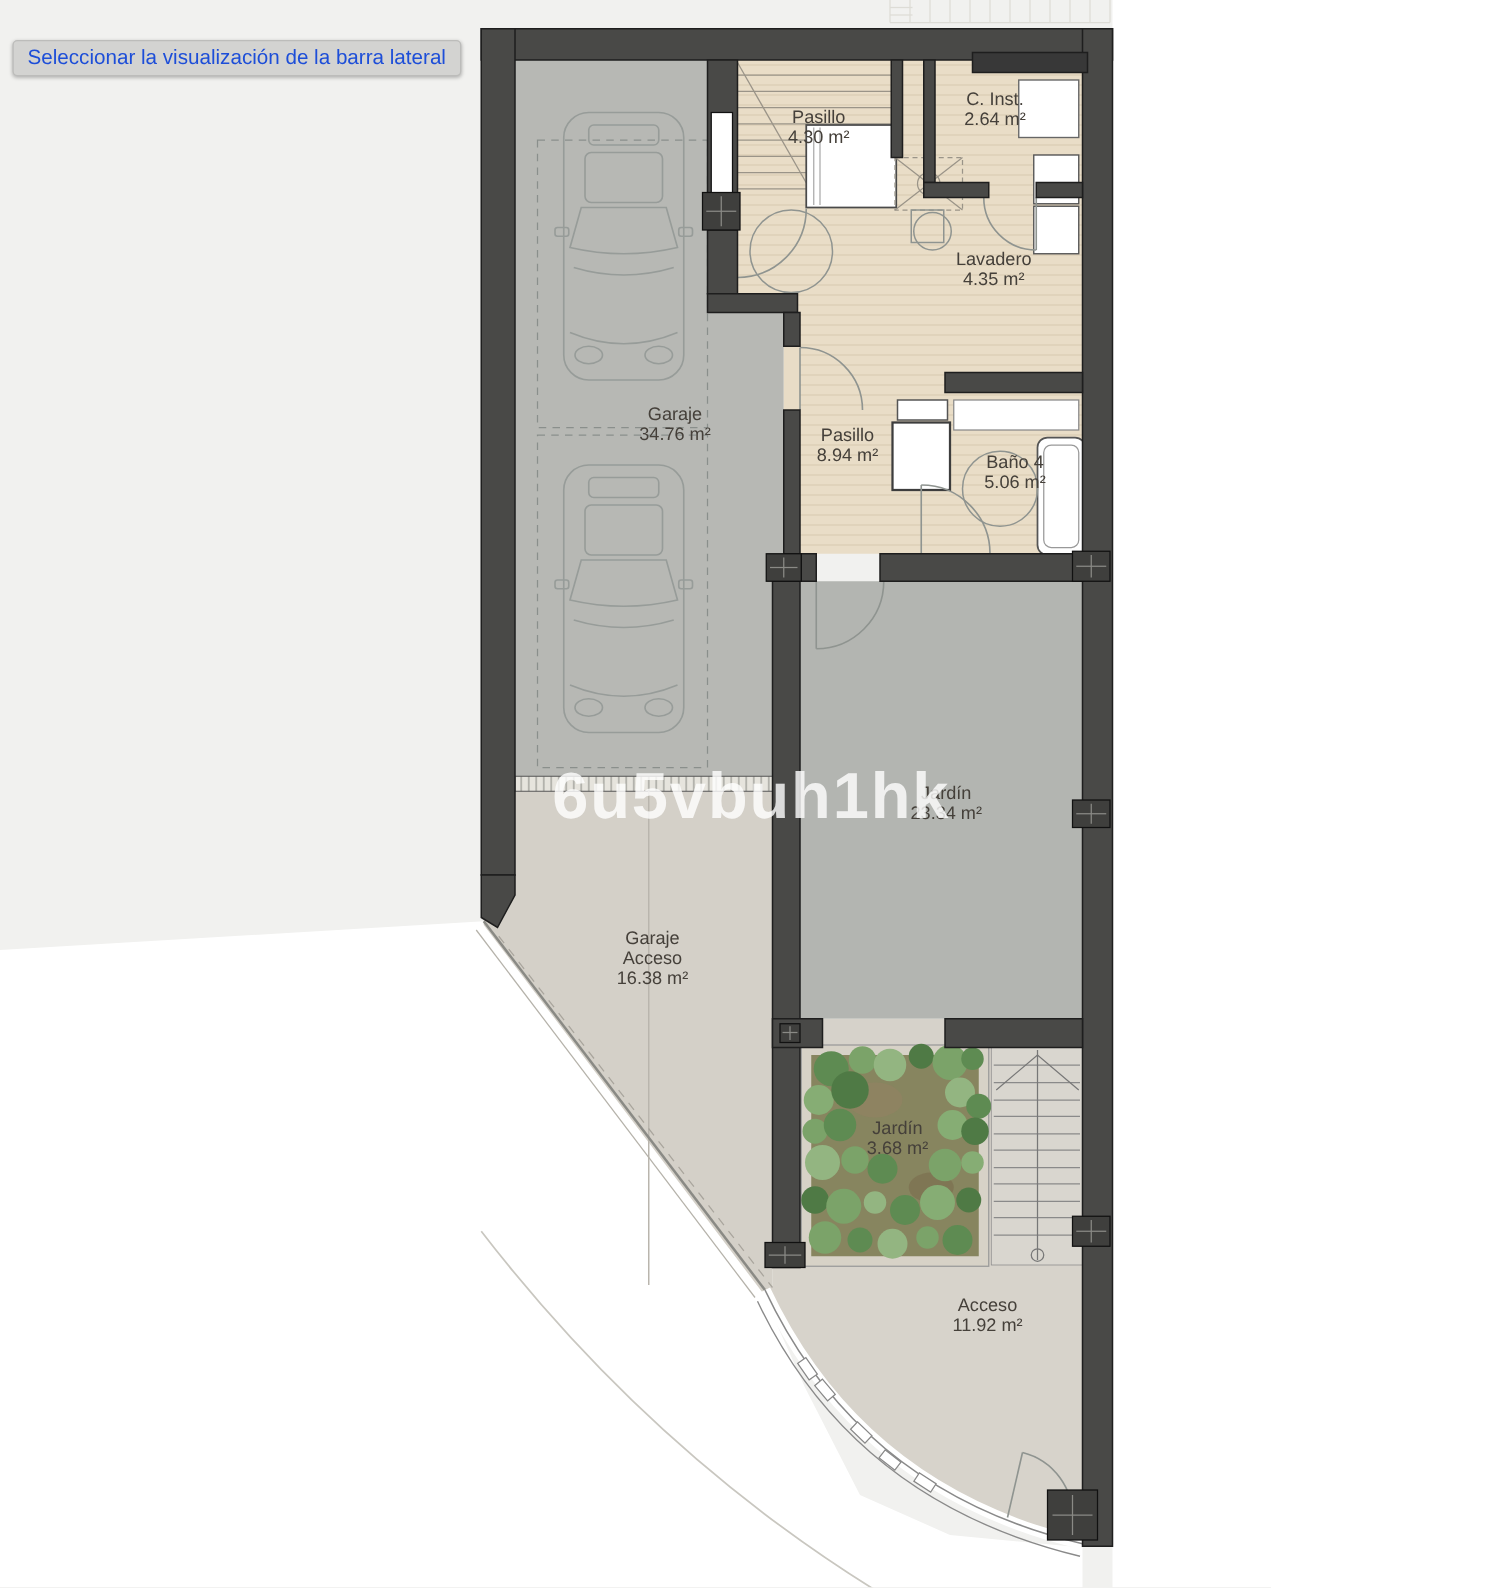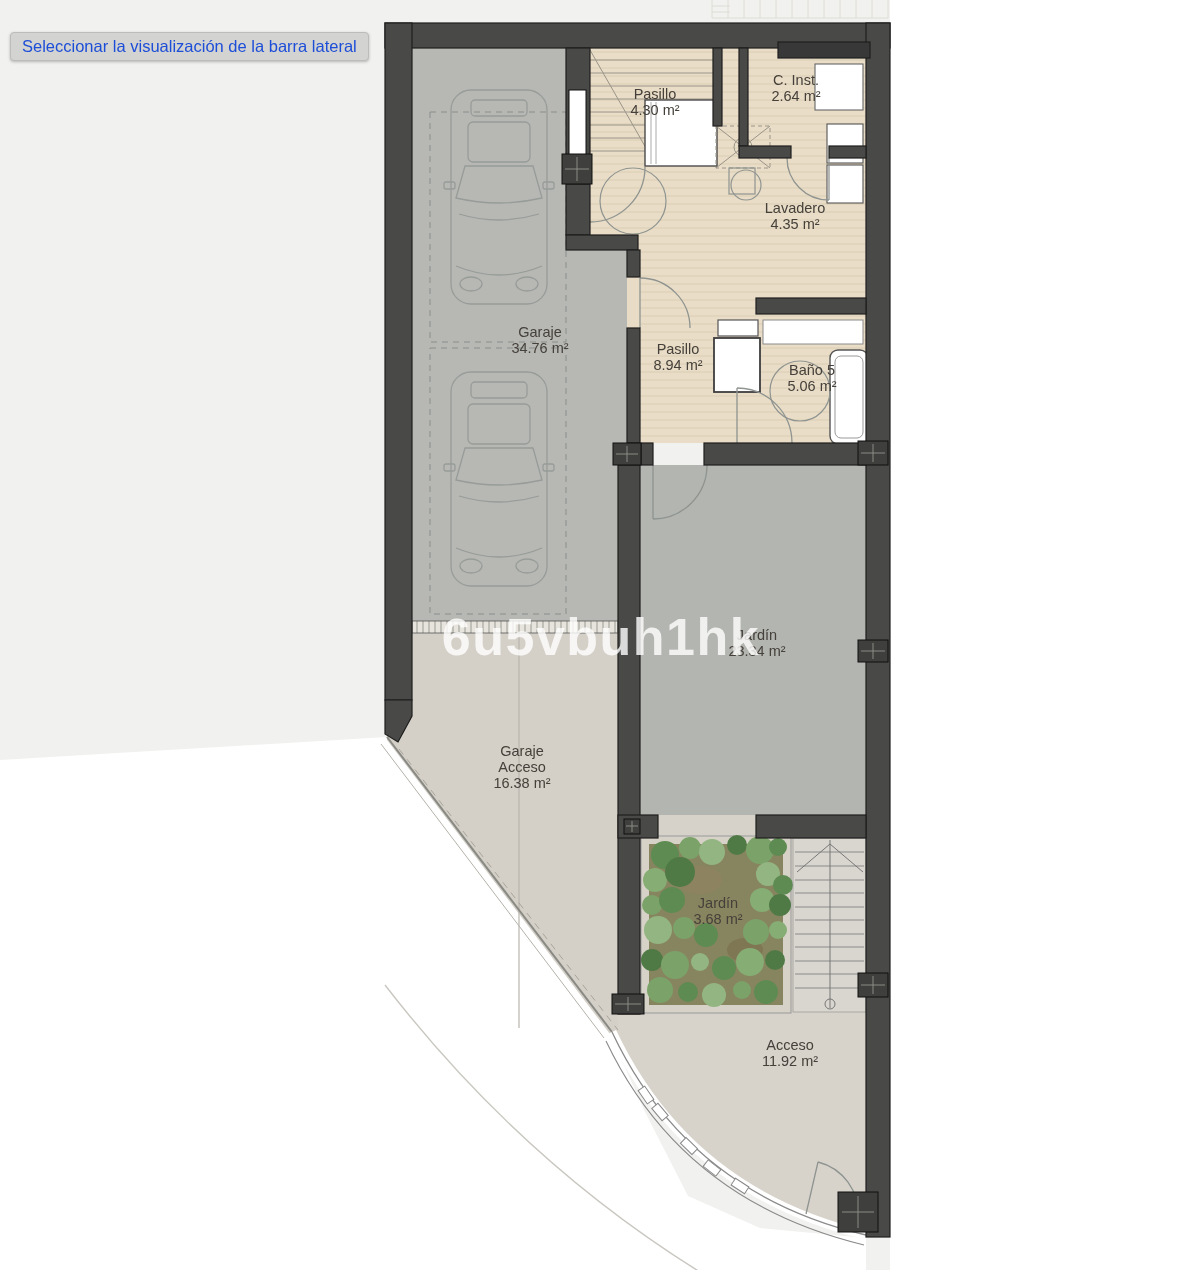--- a/index.html
+++ b/index.html
@@ -310,21 +310,21 @@
 </div>
 <div class="lbl" style="left:540px;top:324px">
   <span>Garaje</span>
   <span>34.76 m²</span>
 </div>
 <div class="lbl" style="left:678px;top:341px">
   <span>Pasillo</span>
   <span>8.94 m²</span>
 </div>
 <div class="lbl" style="left:812px;top:362px">
-  <span>Baño 5</span>
+  <span>Baño 4</span>
   <span>5.06 m²</span>
 </div>
 <div class="lbl" style="left:757px;top:627px">
   <span>Jardín</span>
   <span>23.34 m²</span>
 </div>
 <div class="lbl" style="left:522px;top:743px">
   <span>Garaje</span>
   <span>Acceso</span>
   <span>16.38 m²</span>

